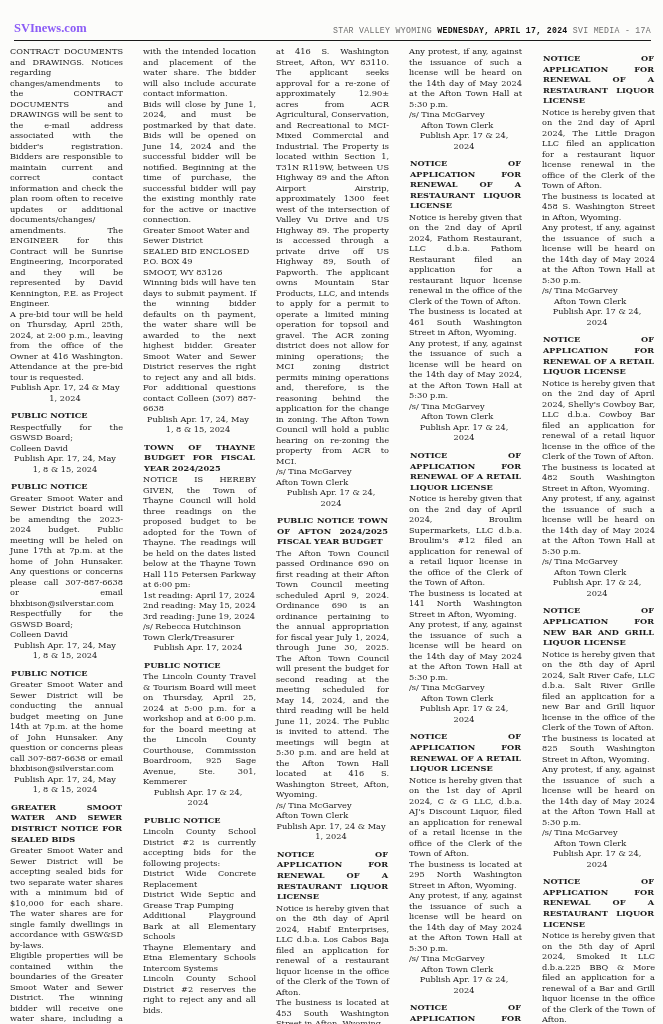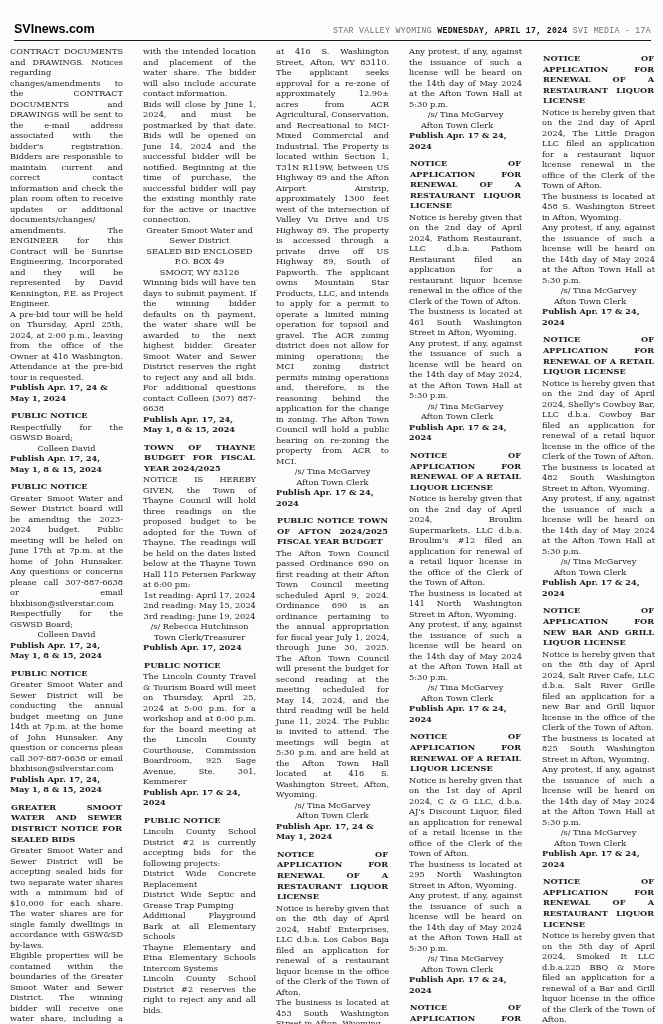--- a/index.html
+++ b/index.html
@@ -1,34 +1,34 @@
 <!DOCTYPE html>
 <html><head>
 <meta charset="utf-8">
 <style>
   html,body{margin:0;padding:0;background:#e8e8e6;}
   #page{position:relative;width:663px;height:1024px;background:#fcfcfa;overflow:hidden;
         font-family:"DejaVu Serif","Liberation Serif",serif;color:#1c1c1c;}
   
   #hdr{position:absolute;top:18px;left:14px;right:12px;height:18px;}
-  #masthead{position:absolute;left:0;bottom:0;font-weight:bold;font-size:12.5px;letter-spacing:0;color:#000000;
-            font-family:Liberation Sans, sans-serif;}
+  #masthead{position:absolute;left:0;bottom:0;font-weight:bold;font-size:12.5px;letter-spacing:0;color:#8b5cf6;
+            font-family:Liberation Serif, serif;}
   #hdr-right{position:absolute;right:0;bottom:1px;font-family:Liberation Mono, monospace;
              font-size:8.2px;letter-spacing:.3px;color:#6d6d6d;white-space:nowrap;}
   #hdr-right .bold{color:#111;font-weight:bold;}
   #rule{position:absolute;top:40px;left:14px;right:12px;border-top:1.4px solid #1a1a1a;}
   
   #cols{position:absolute;top:46px;left:10px;right:8px;bottom:0;display:flex;gap:20px;}
   .col{flex:1 1 0;min-width:0;font-size:8.2px;line-height:10.5px;text-align:justify;}
   .blk{margin:0;}
   .h{font-weight:bold;line-height:10.6px;margin:7px 1px 1px;}
   .p{text-align:justify;}
-  .pl{text-align:center;}
+  .pl{text-align:left;}
   .pi{text-align:left;padding-left:12px;}
-  .pub{font-weight:bold;text-align:left;padding-right:3px;}
+  .pub{font-weight:normal;text-align:center;padding-right:3px;}
 </style>
 </head>
 <body>
 
 <div id="page">
   <div id="hdr">
     <span id="masthead">SVInews.com</span>
     <span id="hdr-right"><span>STAR VALLEY WYOMING </span><span class="bold">WEDNESDAY, APRIL 17, 2024</span><span> SVI MEDIA - 17A</span></span>
   </div>
   <div id="rule"></div>

